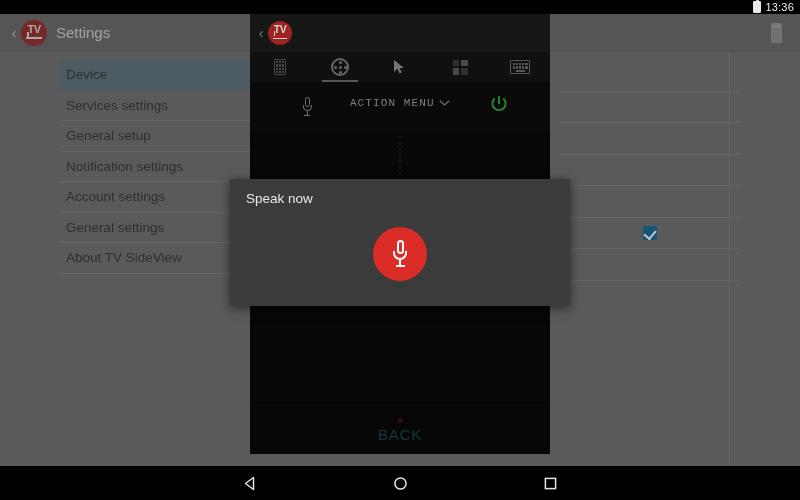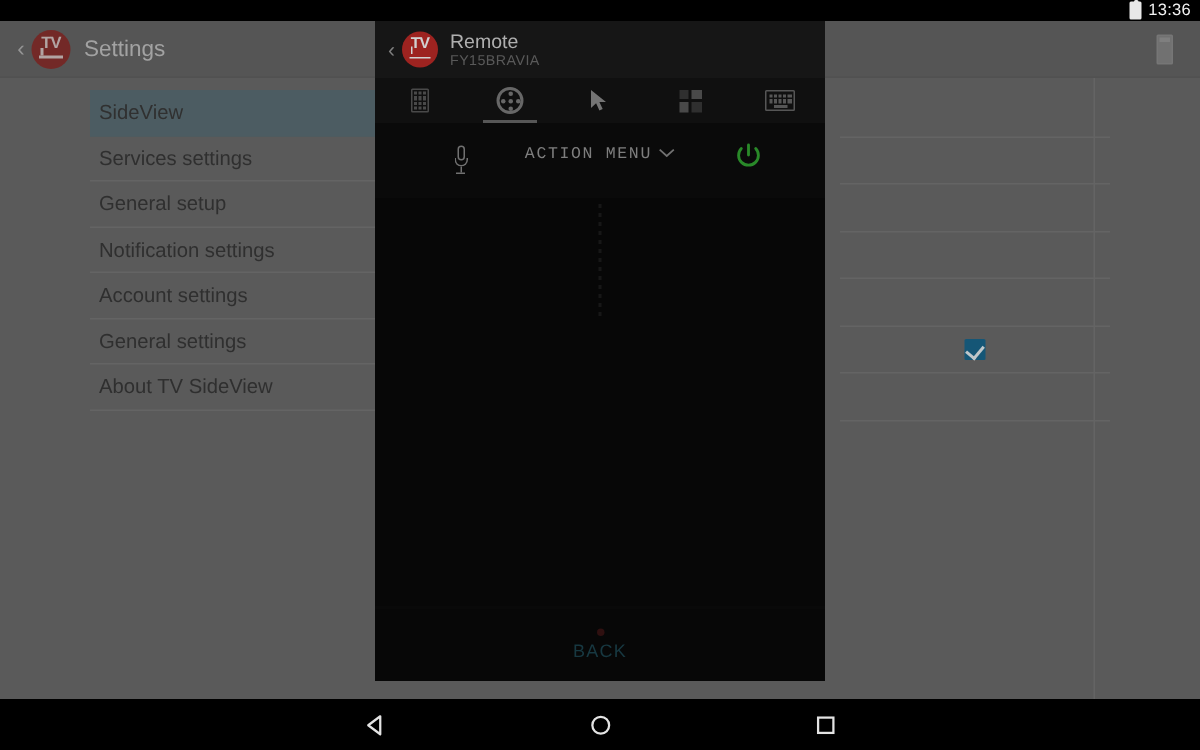--- a/index.html
+++ b/index.html
@@ -428,21 +428,21 @@
     justify-content: center;
     gap: 3px;
   }
   .bn-dot {
     width: 5px; height: 5px;
     border-radius: 50%;
     background: #3a1414;
   }
   .bn-chev { width: 13px; height: 7px; }
   .bn-label {
-    font-size: 12px;
+    font-size: 15px;
     letter-spacing: 0.8px;
     color: #1d4550;
   }
   .bn-label.dim { color: #4a4a4a; }
 
   
   .dialog-scrim {
     position: absolute;
     left: 0; top: 14px;
     width: 800px; height: 452px;
@@ -530,21 +530,21 @@
       </span>
       <span class="ab-title">Settings</span>
       <span class="ab-spacer"></span>
       <span class="ab-device-icon"></span>
     </div>
 
     <div class="settings-body">
 
       <div class="settings-list">
         <div class="settings-item selected">
-          <span>SideView</span>
+          <span>Device</span>
         </div>
         <div class="settings-item">
           <span>Services settings</span>
         </div>
         <div class="settings-item">
           <span>General setup</span>
         </div>
         <div class="settings-item">
           <span>Notification settings</span>
         </div>
@@ -579,24 +579,20 @@
 
   <div class="remote-panel">
 
     <div class="remote-header">
       <span class="rh-back">‹</span>
       <span class="tv-logo small">
         <span class="tv-txt">TV</span>
         <span class="tv-tick"></span>
         <span class="tv-bar"></span>
       </span>
-      <span class="rh-texts">
-        <span class="rh-title">Remote</span>
-        <span class="rh-sub">FY15BRAVIA</span>
-      </span>
     </div>
 
     <div class="remote-tabs">
 
       <div class="remote-tab">
         <span class="icon-keypad">
           <i></i>
             <i></i>
             <i></i>
             <i></i>
@@ -688,20 +684,31 @@
 
     <div class="remote-bottomnav">
       <div class="bn-item">
         <span class="bn-dot"></span>
         <span class="bn-label">BACK</span>
       </div>
     </div>
   </div>
 
   <div class="dialog-scrim"></div>
+  <div class="speak-dialog">
+    <span class="speak-title">Speak now</span>
+    <span class="speak-mic-btn">
+      <span class="mic-glyph">
+        <span class="cap"></span>
+          <span class="arc"></span>
+          <span class="stem"></span>
+          <span class="base"></span>
+      </span>
+    </span>
+  </div>
 
   <div class="nav-bar">
     <span class="nav-btn">
       <svg width="17" height="17" viewBox="0 0 17 17">
         <path d="M11.5 2.5 L3.5 8.5 L11.5 14.5 Z" fill="none" stroke="#e3e3e3" stroke-width="1.5" stroke-linejoin="round"></path>
       </svg>
     </span>
     <span class="nav-btn">
       <svg width="17" height="17" viewBox="0 0 17 17">
         <circle cx="8.5" cy="8.5" r="5.6" fill="none" stroke="#e3e3e3" stroke-width="1.5"></circle>

